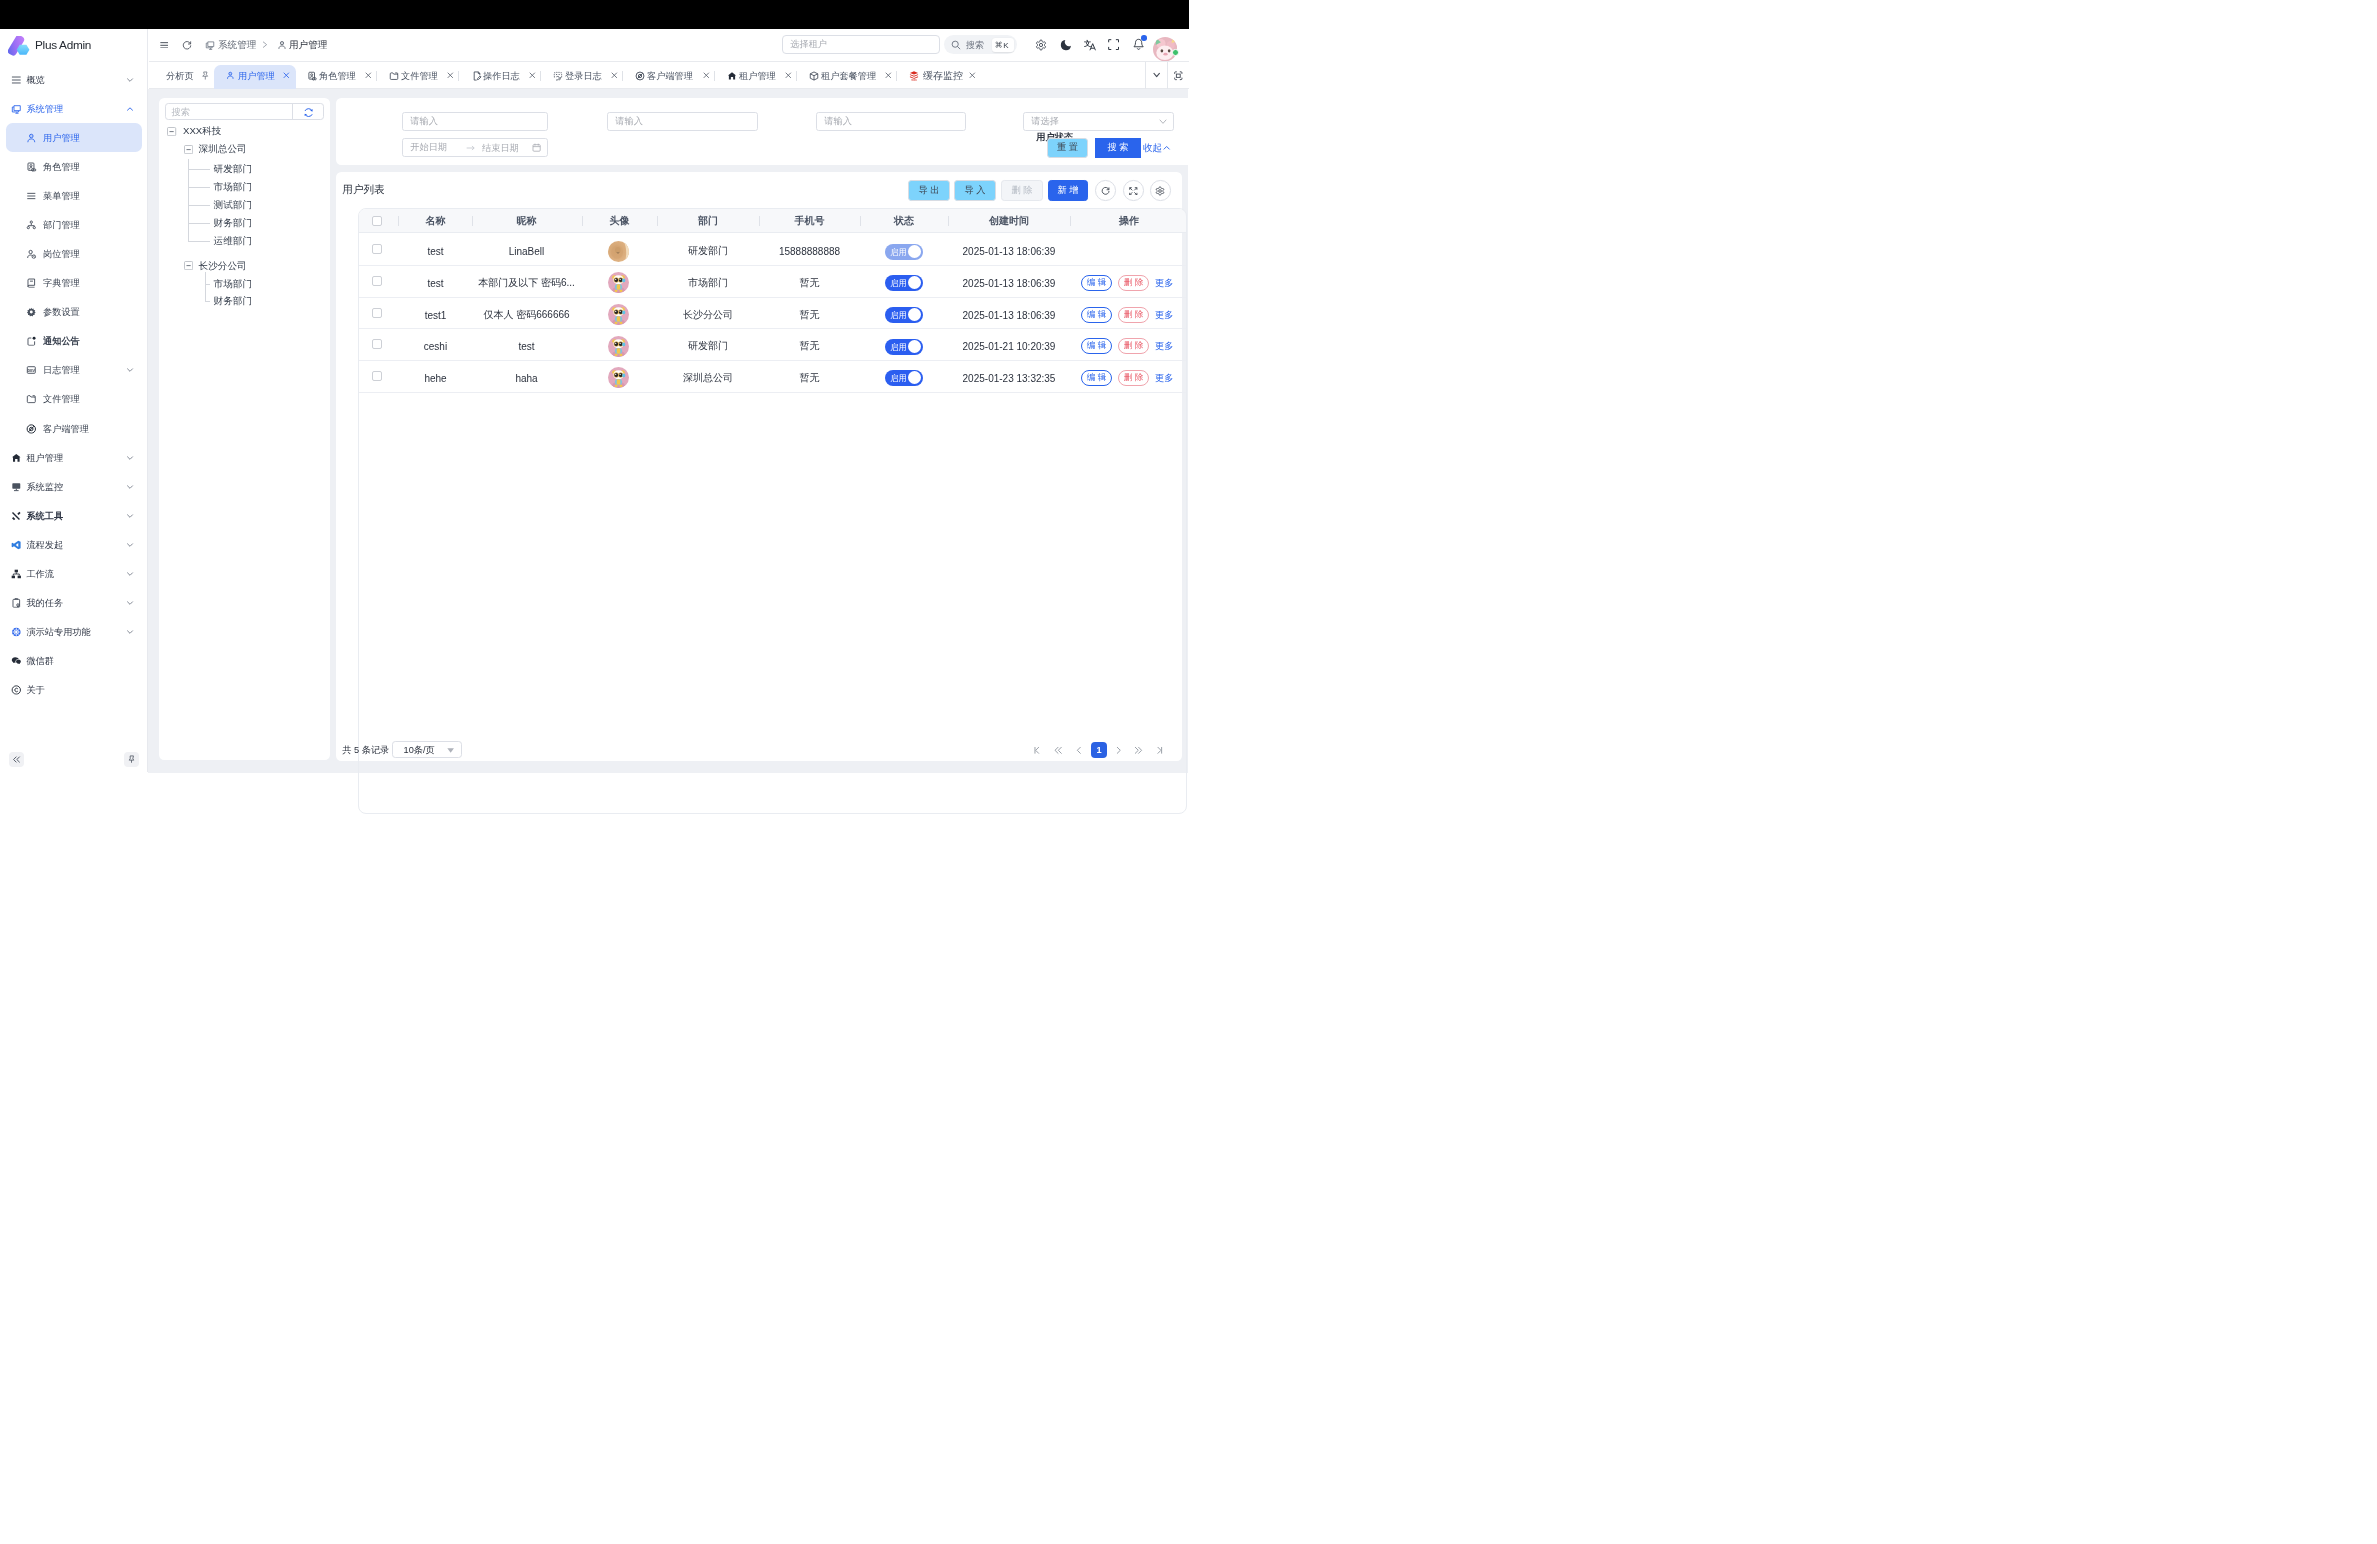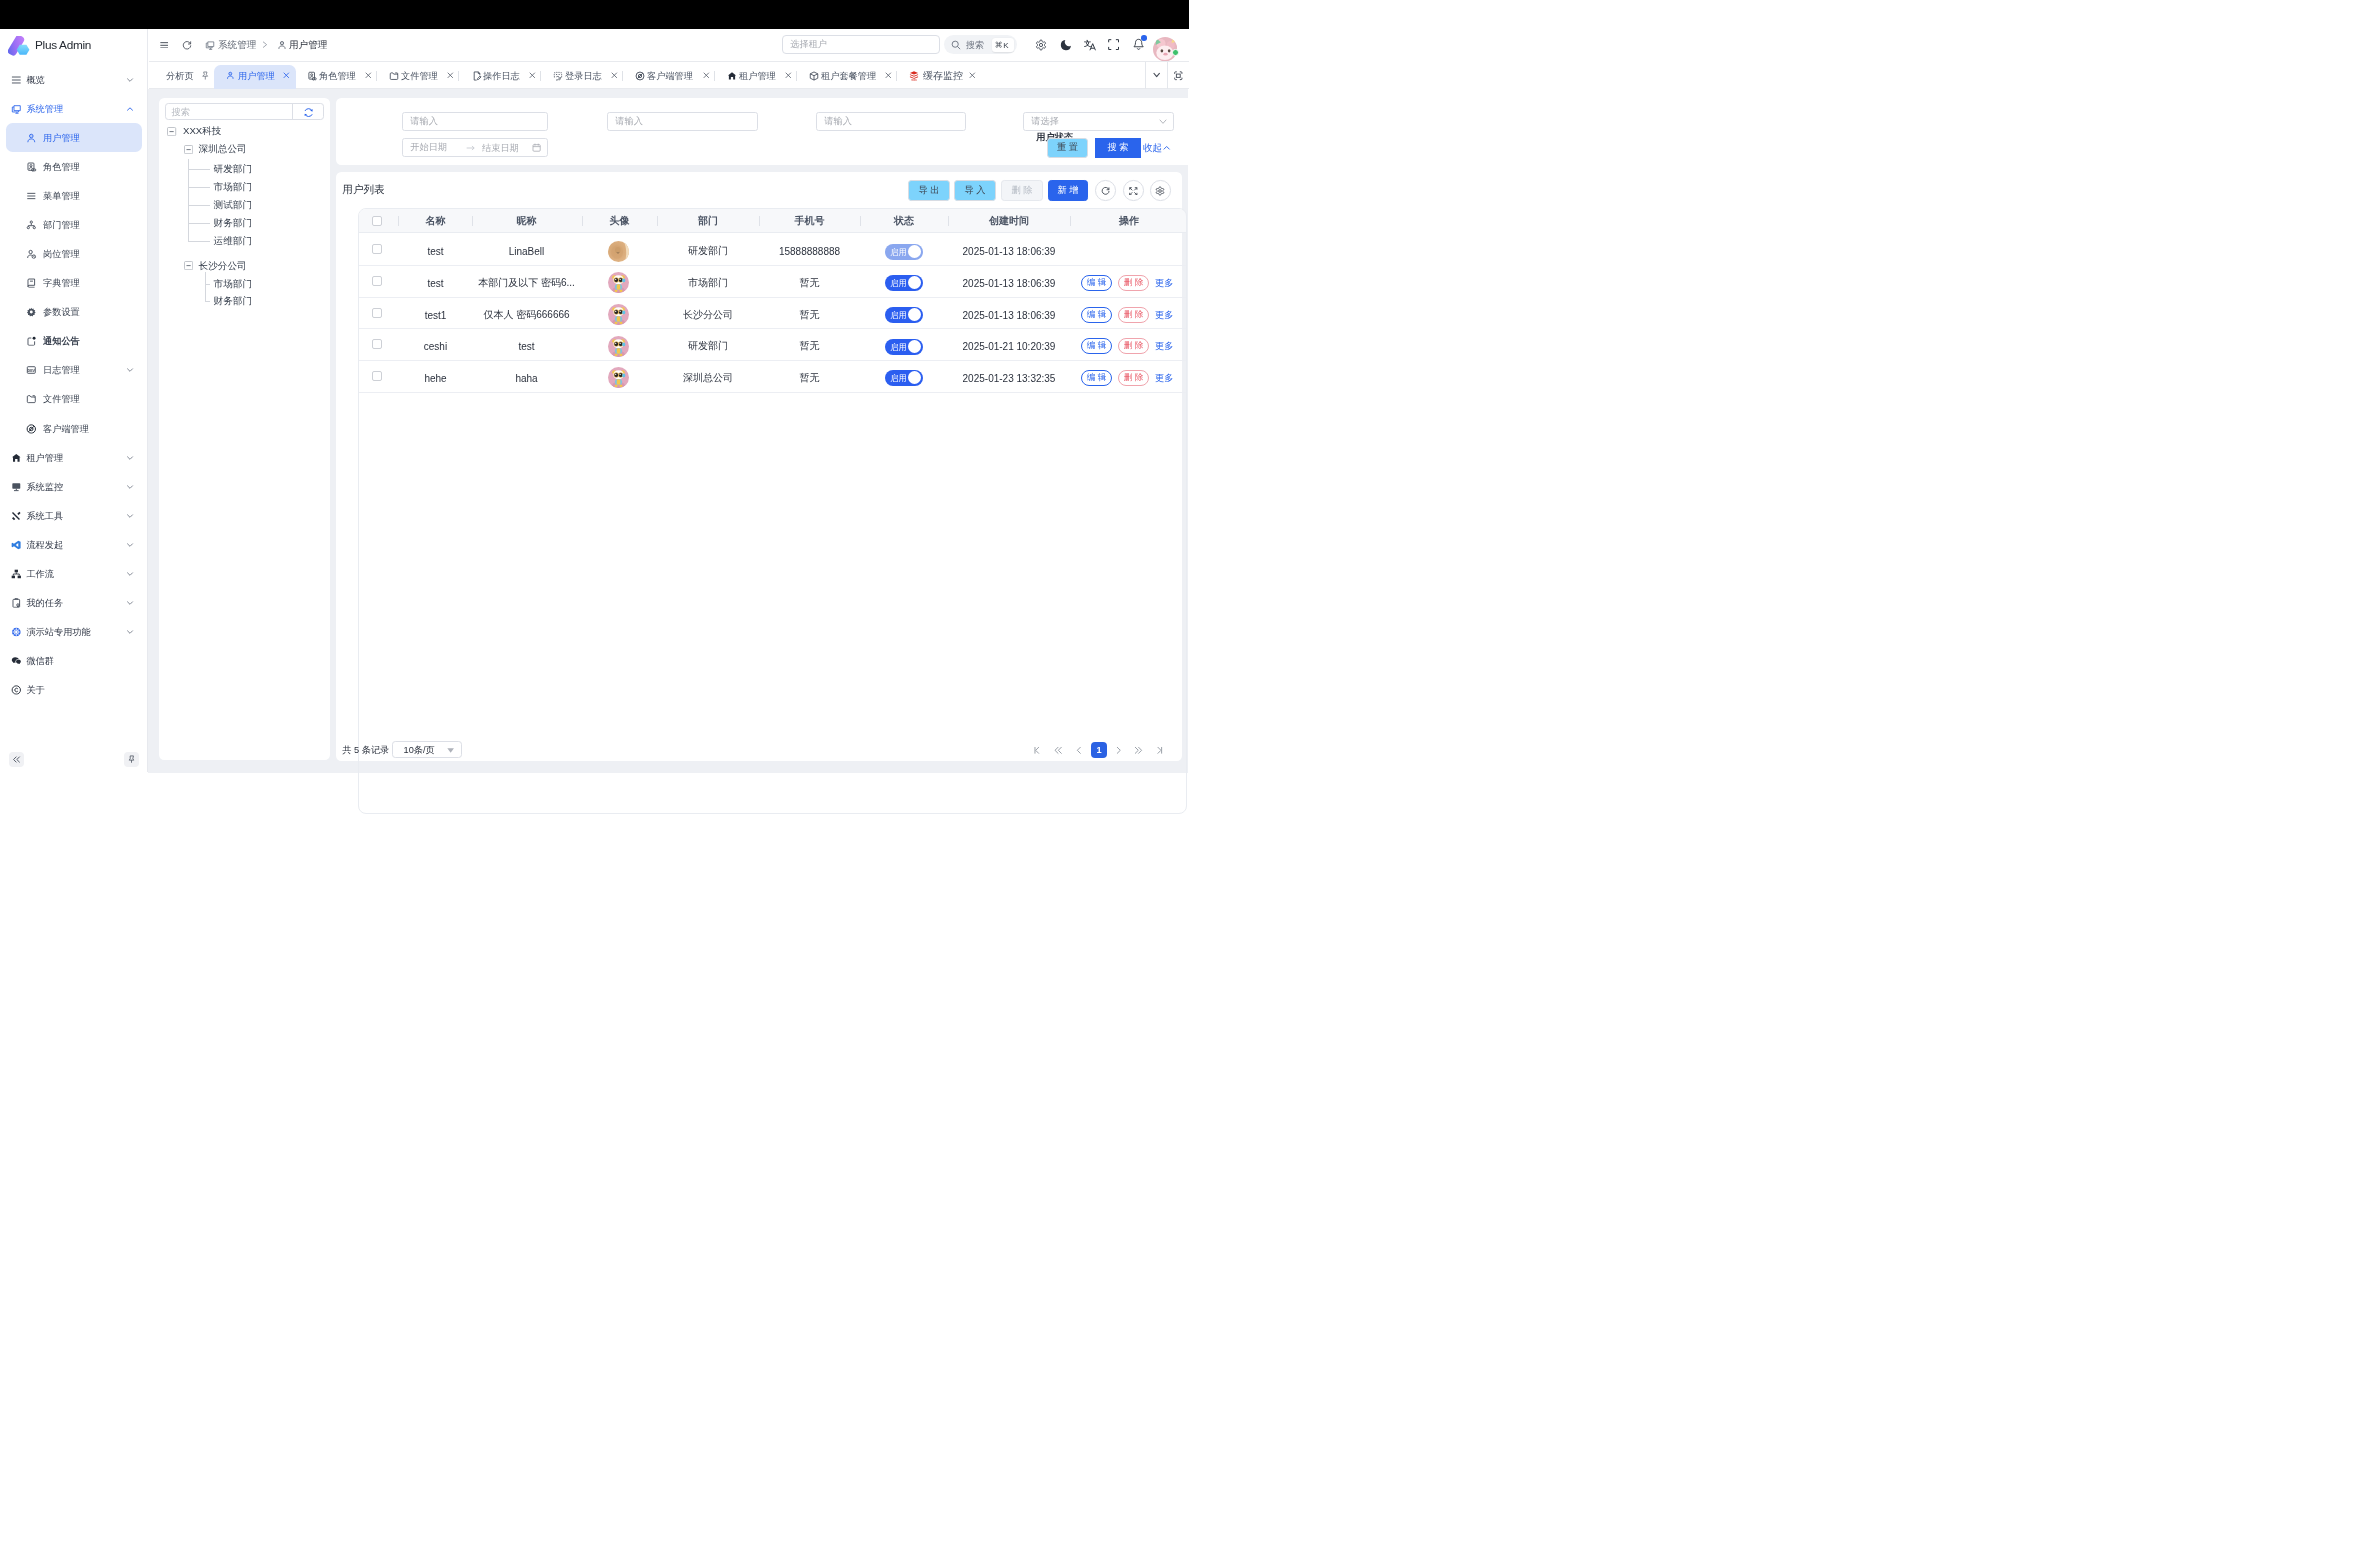--- a/index.html
+++ b/index.html
@@ -164,21 +164,21 @@
 <div class="mi" style="top:443px;">
         <svg class="ic" width="10.6" height="10.6" viewBox="0 0 16 16">
           <rect x="2" y="2.5" width="12" height="8" rx="1" fill="#4a525f"></rect>
           <path d="M8 10.5 V13 M4.5 13.5 h7" stroke="#4a525f" stroke-width="1.5"></path>
         </svg>
         <span class="lbl" style="color:#2f3645">系统监控</span>
         <svg class="chev" width="8" height="6.6" viewBox="0 0 12 10">
           <path d="M2.2 3.2 L6 7 L9.8 3.2" fill="none" stroke="#7b818d" stroke-width="1.4" stroke-linecap="round" stroke-linejoin="round"></path>
         </svg>
       </div>
-<div class="mi" style="top:472px;">
+<div class="mi" style="top:472px;font-weight:bold;">
         <svg class="ic" width="10.6" height="10.6" viewBox="0 0 16 16">
           <path d="M3 2 L13.5 12.5 L12 14 L1.5 3.5 Z M12.5 1.5 l2 2 -3 3 -2 -2 Z M3.5 9.5 l3 3 -2 2 -3 -3 Z" fill="#242b37"></path>
         </svg>
         <span class="lbl" style="color:#2f3645">系统工具</span>
         <svg class="chev" width="8" height="6.6" viewBox="0 0 12 10">
           <path d="M2.2 3.2 L6 7 L9.8 3.2" fill="none" stroke="#7b818d" stroke-width="1.4" stroke-linecap="round" stroke-linejoin="round"></path>
         </svg>
       </div>
 <div class="mi" style="top:501px;">
         <svg class="ic" width="10.6" height="10.6" viewBox="0 0 16 16">

